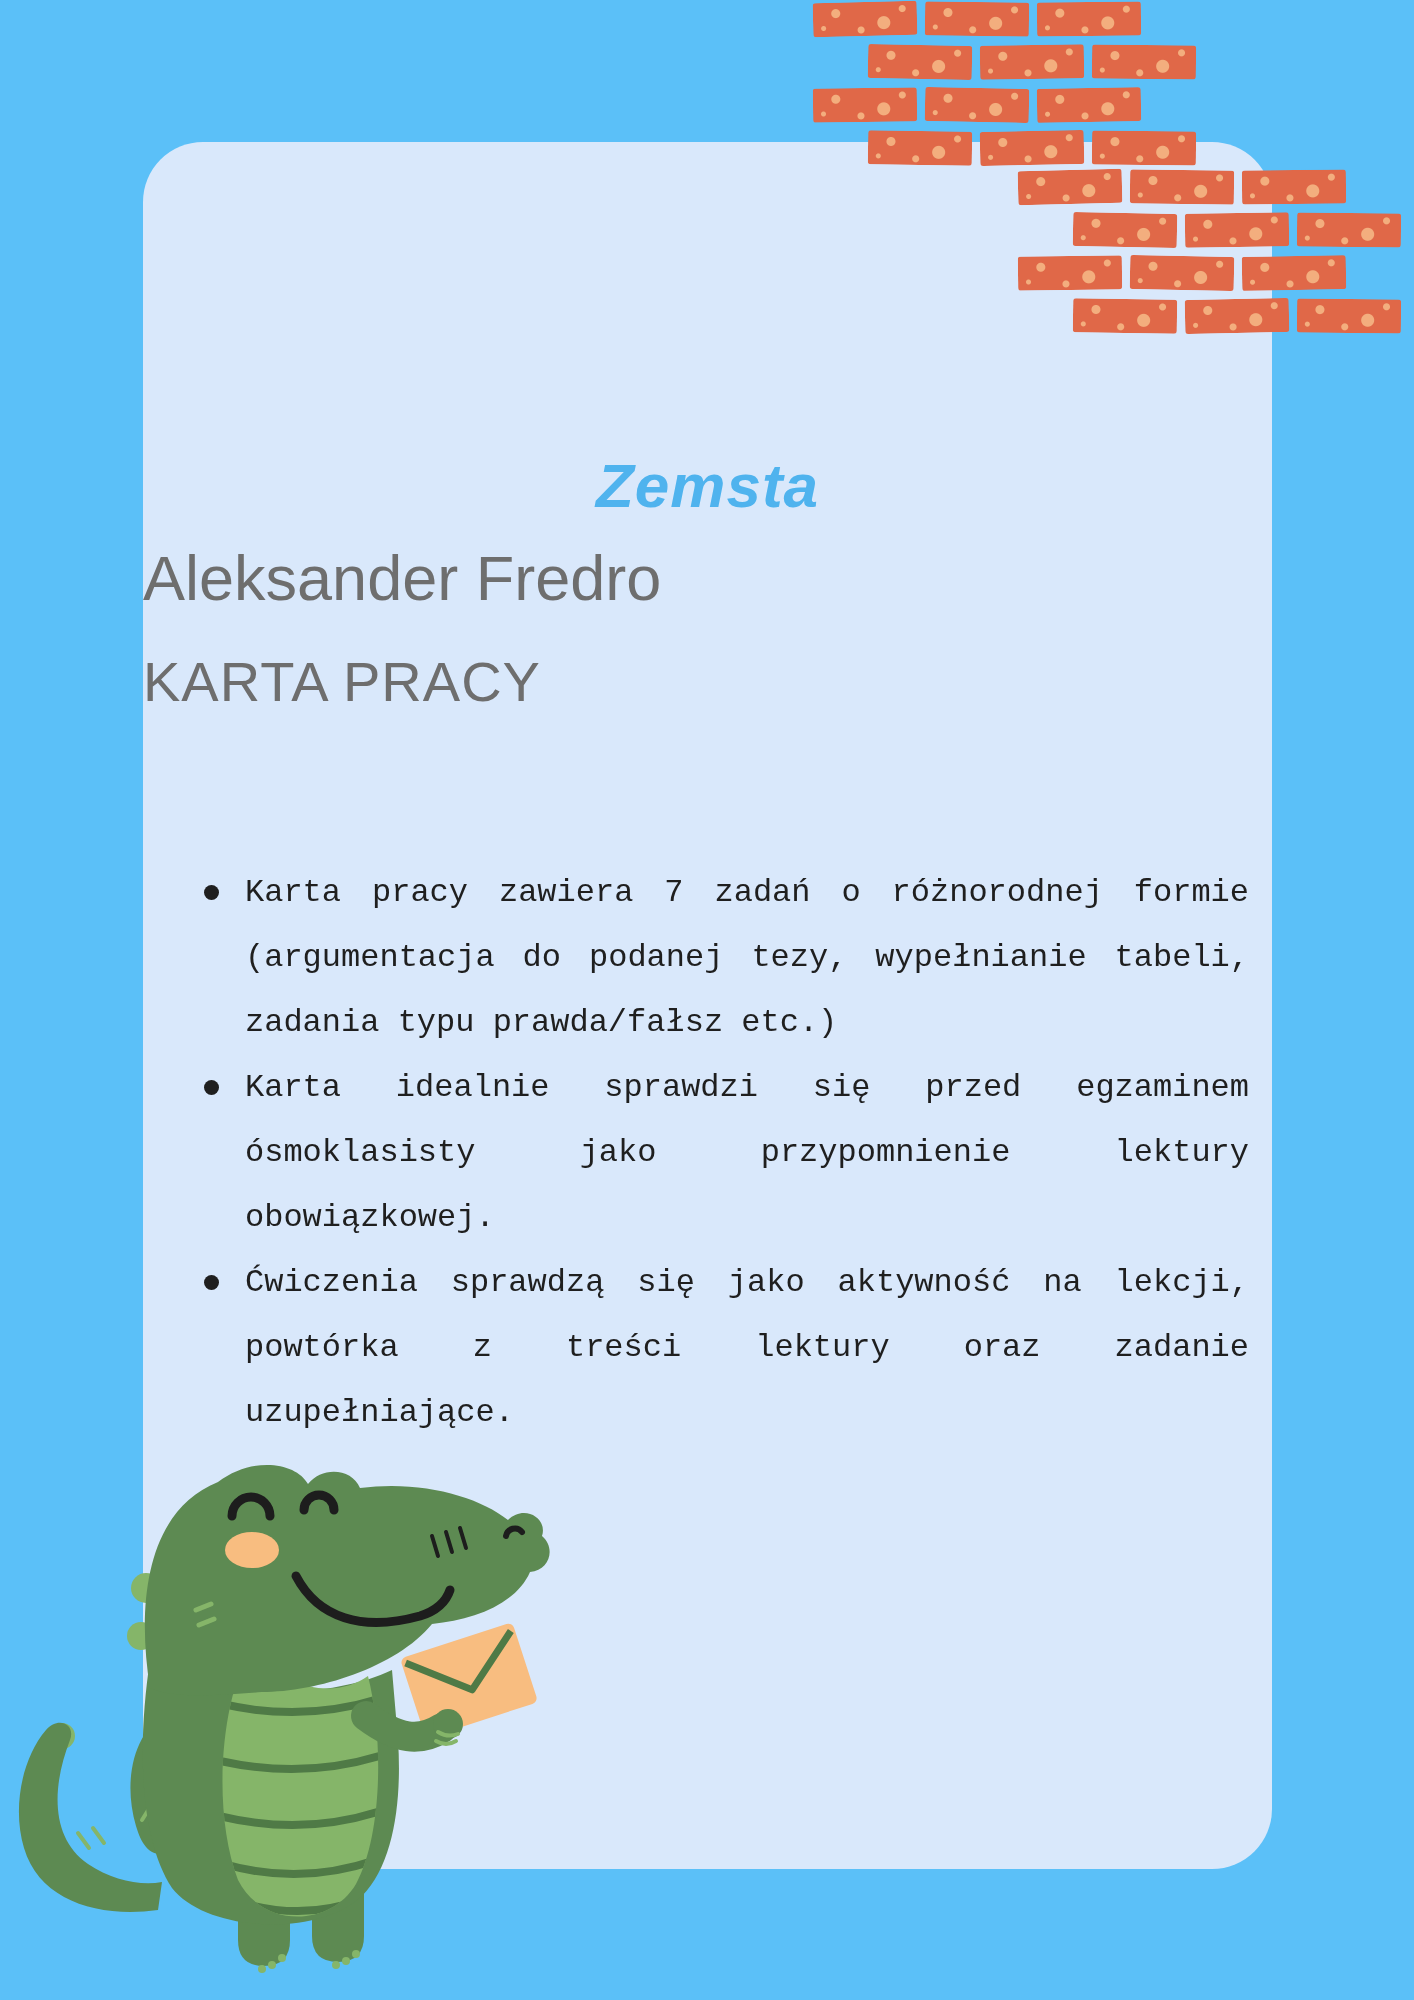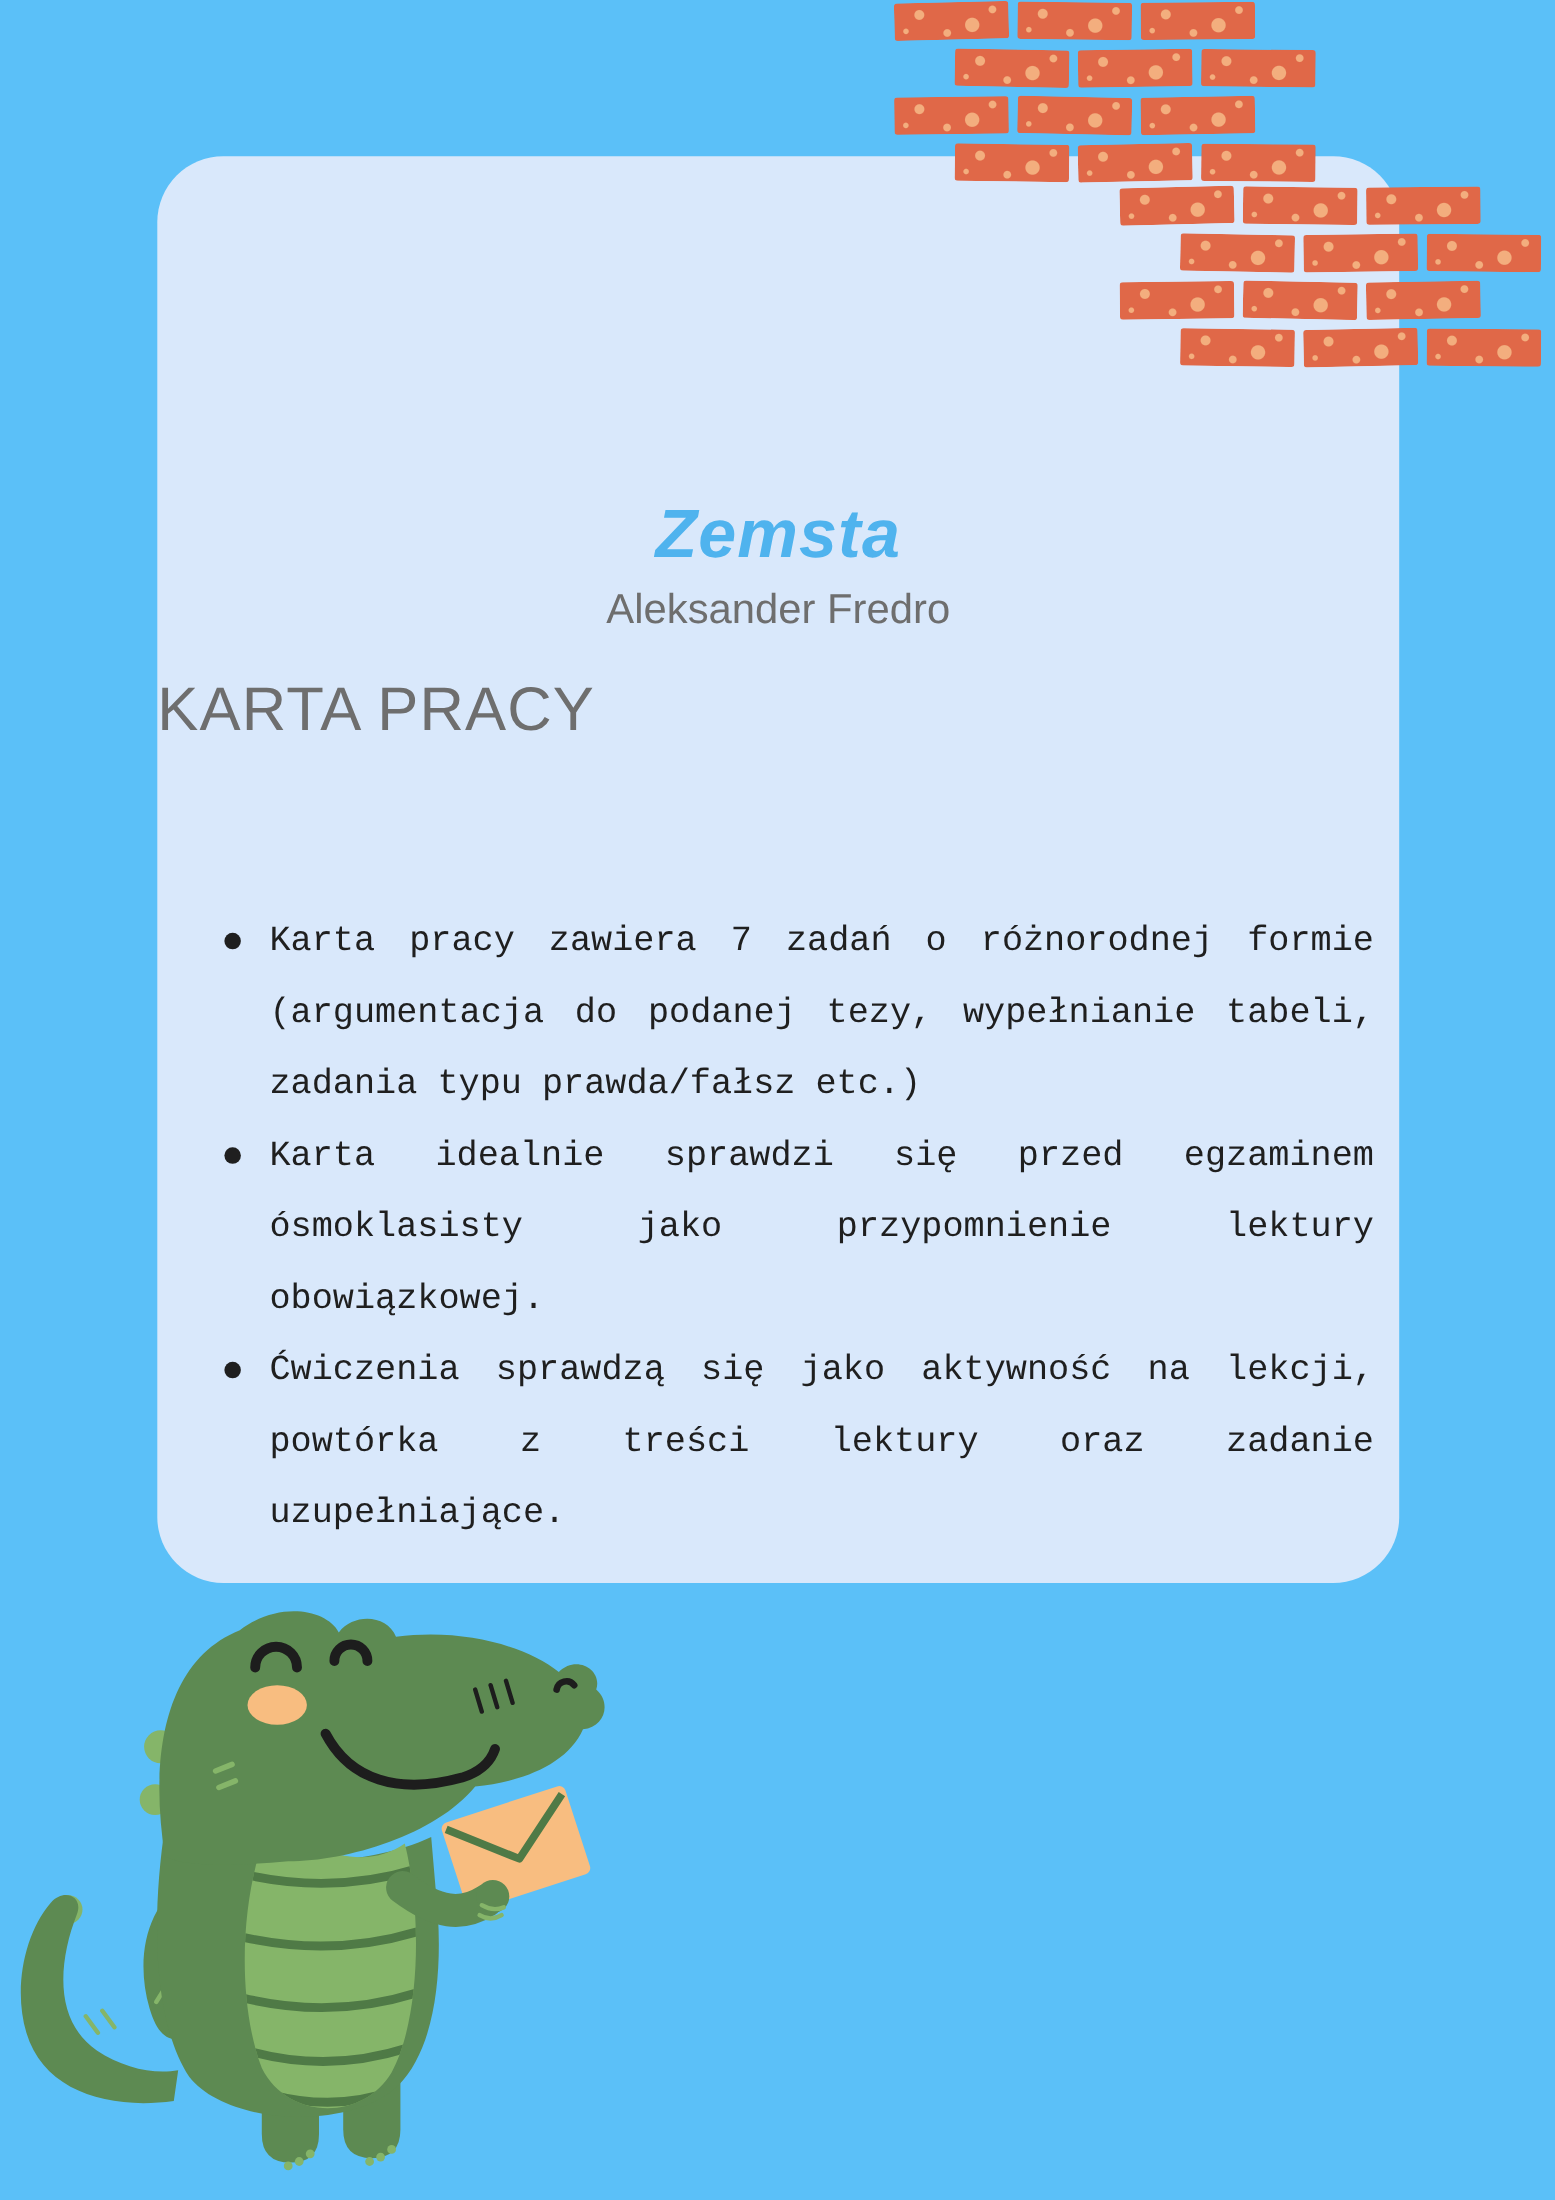--- a/index.html
+++ b/index.html
@@ -10,36 +10,36 @@
     position:relative;
   }
   .page {
     position:absolute; inset:0;
     background:var(--bg,#5bc0f8);
     overflow:hidden;
   }
   .card {
     position:absolute;
     left:143px; top:142px;
-    width:1129px; height:1297px;
+    width:1129px; height:1727px;
     background:var(--card,#d9e8fb);
     border-radius:60px;
     box-sizing:border-box;
     padding-top:313px;
   }
   .title {
     margin:0; text-align:center;
     font-size:62px; line-height:1;
     font-style:italic; font-weight:bold;
     letter-spacing:1px;
     color:var(--accent,#4fb3ee);
   }
   .author {
-    margin:18px 0 0; text-align:center;
-    font-size:38px; line-height:1; font-weight:400;
+    margin:30px 0 0; text-align:left;
+    font-size:63px; line-height:1; font-weight:400;
     color:var(--heading,#6e6e6e);
   }
   .subtitle {
     margin:44px 0 0; text-align:left;
     font-size:56px; line-height:1; font-weight:400;
     letter-spacing:1px;
     color:var(--heading,#6e6e6e);
   }
   ul.bullets {
     list-style:none;

